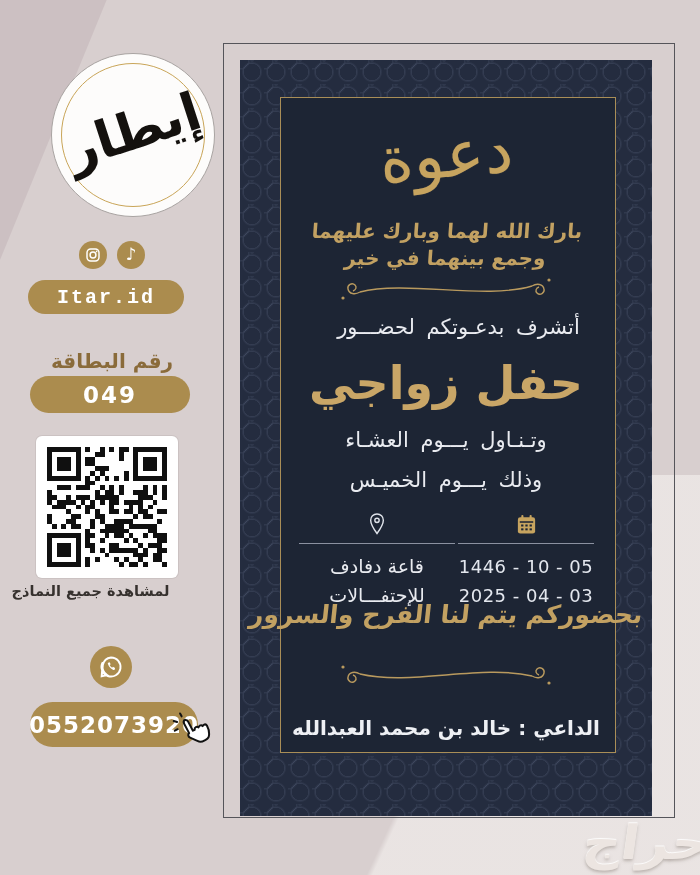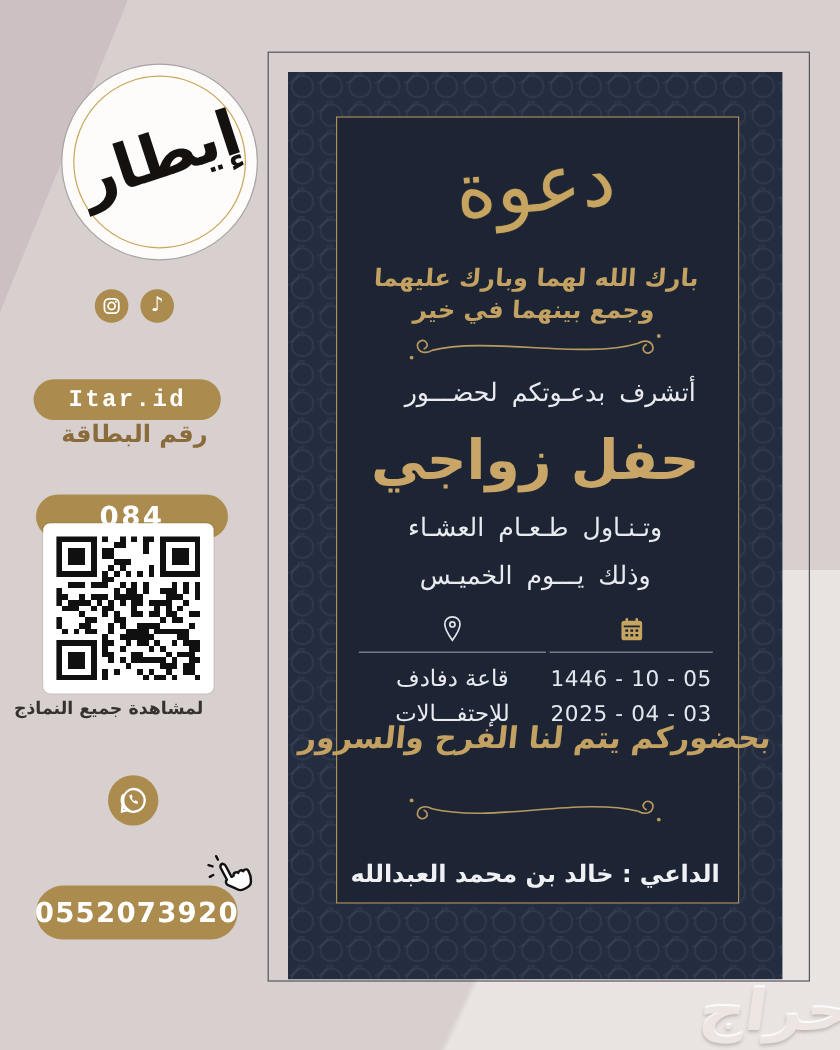--- a/index.html
+++ b/index.html
@@ -23,21 +23,21 @@
     background:#fdfcfb;border:1px solid #a9a4a2;display:flex;align-items:center;justify-content:center;}
   .logo .ring{position:absolute;inset:9px;border-radius:50%;border:1.6px solid #c9a558;}
   .logo .logo-text{font-size:52px;font-weight:bold;color:#14110e;transform:rotate(-18deg) translate(2px,-4px);}
 
   .social-row{position:absolute;left:0;top:241px;width:224px;display:flex;gap:10px;justify-content:center;}
   .social-circle{width:28px;height:28px;border-radius:50%;background:var(--gold);
     display:flex;align-items:center;justify-content:center;color:#fff;cursor:pointer;}
   .social-circle svg{display:block;}
   .tiktok-glyph{font-size:17px;font-weight:bold;color:#fff;line-height:1;transform:translateY(-1px);}
 
-  .pill{background:var(--gold);color:#fff;border-radius:50px;display:flex;align-items:center;justify-content:center;margin-top:36px;}
+  .pill{background:var(--gold);color:#fff;border-radius:50px;display:flex;align-items:center;justify-content:center;}
   .handle-pill{position:absolute;left:28px;top:280px;width:156px;height:34px;cursor:pointer;
     font-family:"Liberation Mono","DejaVu Sans Mono",monospace;font-weight:bold;font-size:20px;letter-spacing:2px;}
   .card-number-label{position:absolute;left:0;top:349px;width:224px;text-align:center;
     color:var(--label-brown);font-weight:bold;font-size:20px;}
   .number-pill{position:absolute;left:30px;top:376px;width:160px;height:37px;
     font-weight:bold;font-size:23px;letter-spacing:2px;}
 
   .qr-panel{position:absolute;left:36px;top:436px;width:142px;height:142px;background:#fff;
     border-radius:6px;display:flex;align-items:center;justify-content:center;cursor:pointer;
     box-shadow:0 0 0 1px rgba(0,0,0,.06);}
@@ -116,21 +116,21 @@
       <span class="tiktok-glyph">♪</span>
     </div>
   </div>
 
   <div class="pill handle-pill">
     <span>Itar.id</span>
   </div>
 
   <div class="card-number-label">رقم البطاقة</div>
   <div class="pill number-pill">
-    <span>084</span>
+    <span>049</span>
   </div>
 
   <div class="qr-panel">
     <svg id="qr" viewBox="0 0 25 25" shape-rendering="crispEdges">
         <rect x="0" y="0" width="1" height="1" fill="#101010"></rect>
         <rect x="1" y="0" width="1" height="1" fill="#101010"></rect>
         <rect x="2" y="0" width="1" height="1" fill="#101010"></rect>
         <rect x="3" y="0" width="1" height="1" fill="#101010"></rect>
         <rect x="4" y="0" width="1" height="1" fill="#101010"></rect>
         <rect x="5" y="0" width="1" height="1" fill="#101010"></rect>
@@ -459,21 +459,21 @@
     <svg class="swirl swirl-top" viewBox="0 0 220 26" fill="none" stroke="#b99a5e" stroke-width="1.4">
       <path d="M24,16 C70,4 150,24 196,10"></path>
       <path d="M24,16 c-5,3 -11,2 -12,-3 c-1,-4 4,-7 7,-4 c2,2 1,5 -2,6"></path>
       <path d="M196,10 c5,-3 11,-2 12,3 c1,4 -4,7 -7,4 c-2,-2 -1,-5 2,-6"></path>
       <circle cx="7" cy="22" r="1.6" fill="#b99a5e" stroke="none"></circle>
       <circle cx="213" cy="4" r="1.6" fill="#b99a5e" stroke="none"></circle>
     </svg>
 
     <div class="card-el intro-line">أتشرف بدعـوتكم لحضـــور</div>
     <div class="card-el event-title">حفل زواجي</div>
-    <div class="card-el dinner-line">وتـنـاول طـعـام العشـاء</div>
+    <div class="card-el dinner-line">وتـنـاول يـــوم العشـاء</div>
     <div class="card-el day-line">وذلك يـــوم الخميـس</div>
 
     <div class="info-col venue-col">
       <div class="info-icon">
         <svg width="20" height="24" viewBox="0 0 24 28" fill="none" stroke="#dfe3ea" stroke-width="1.7">
           <path d="M12 2 C7.6 2 4.4 5.2 4.4 9.4 c0 5.4 7.6 16 7.6 16 s7.6-10.6 7.6-16 C19.6 5.2 16.4 2 12 2 z"></path>
           <circle cx="12" cy="9.6" r="2.6"></circle>
         </svg>
       </div>
       <div class="info-divider"></div>

